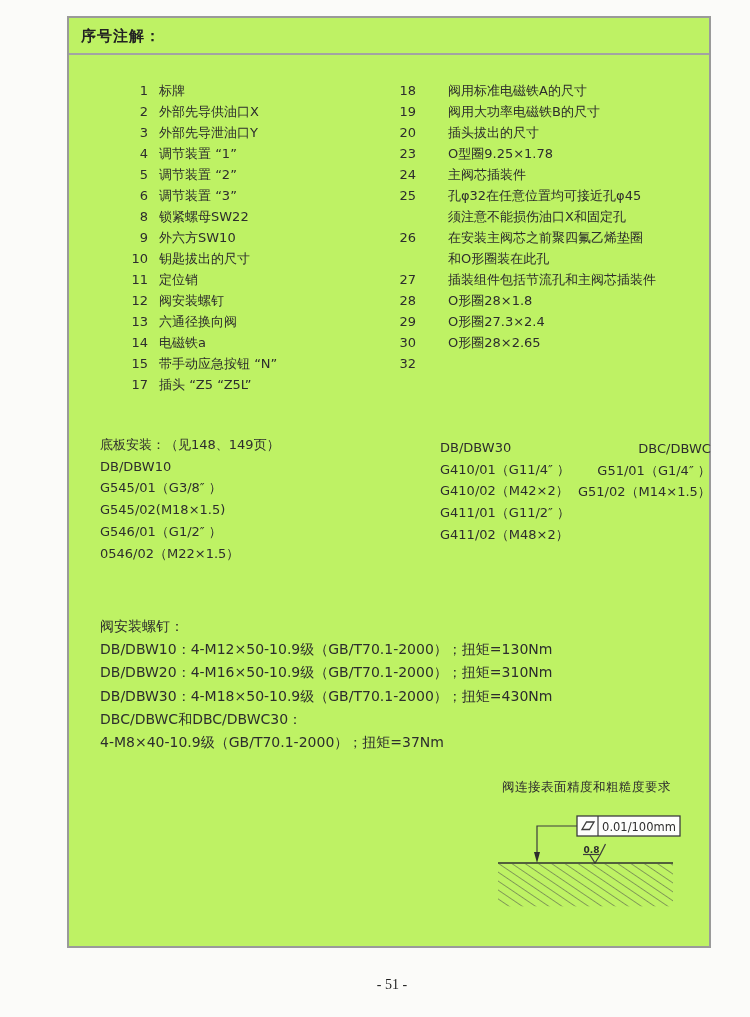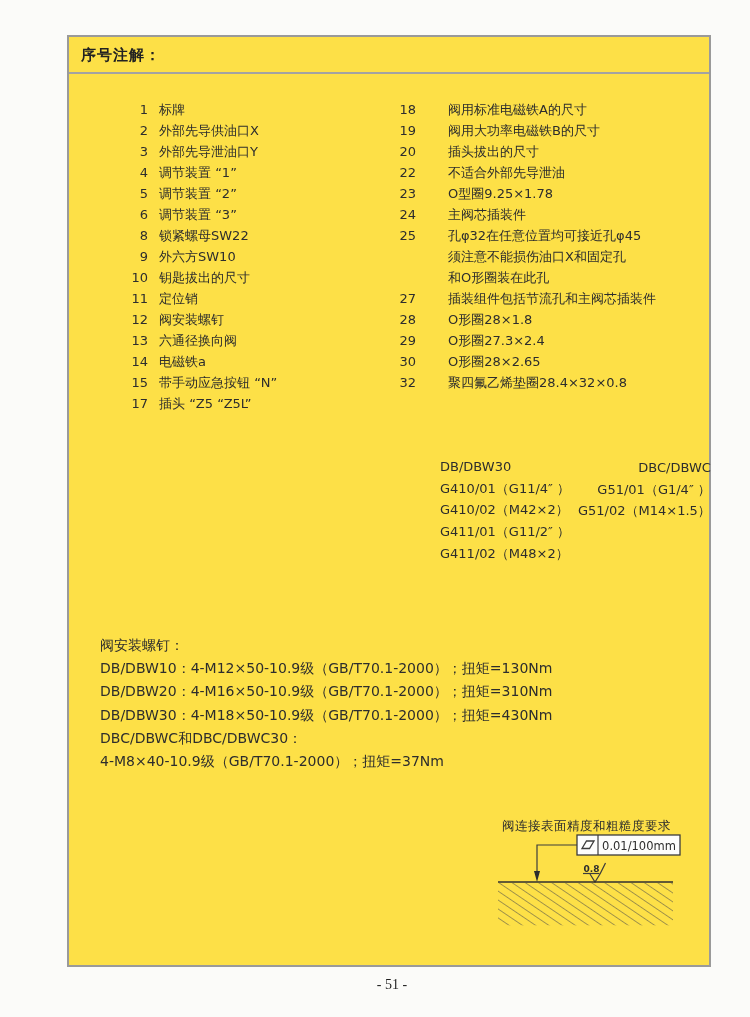--- a/index.html
+++ b/index.html
@@ -4,22 +4,22 @@
 <style>
   html,body{margin:0;padding:0;}
   body{
     width:750px;height:1017px;position:relative;
     background:#fbfbf9;
     font-family:"DejaVu Sans","Liberation Sans",sans-serif;
     color:#2d2d2d;
     overflow:hidden;
   }
   .frame{
-    position:absolute;left:67px;top:35px;width:644px;height:932px;
-    box-sizing:border-box;border:2px solid #9a9a9a;background:#fde047;
+    position:absolute;left:67px;top:16px;width:644px;height:932px;
+    box-sizing:border-box;border:2px solid #9a9a9a;background:#bef264;
   }
   .frame-title{
     position:absolute;left:12px;top:9px;
     font-size:15px;font-weight:bold;letter-spacing:1px;color:#222;
   }
   .title-rule{
     position:absolute;left:0;top:35px;width:100%;height:0;
     border-top:2px solid #a3a3a3;
   }
   
@@ -32,21 +32,21 @@
   .note-col.right .note-num{width:18px;margin-right:32px;}
   
   .bp-col{position:absolute;top:416px;font-size:13px;line-height:21.7px;white-space:nowrap;}
   .bp-col.c1{left:31px;}
   .bp-col.c2{left:226px;top:417px;}
   .bp-col.c3{left:371px;top:419px;}
   .bp-col.c4{left:509px;top:420px;text-align:right;}
   
   .screws{position:absolute;left:31px;top:597px;font-size:14px;line-height:23.2px;white-space:nowrap;}
   
-  .diagram-title{position:absolute;left:433px;top:761px;font-size:12.5px;letter-spacing:0.5px;white-space:nowrap;margin-top:20px;}
+  .diagram-title{position:absolute;left:433px;top:761px;font-size:12.5px;letter-spacing:0.5px;white-space:nowrap;}
   .diagram-svg{position:absolute;left:411px;top:780px;}
   
   .page-number{
     position:absolute;left:32px;top:977px;width:720px;text-align:center;
     font-family:"Liberation Serif","DejaVu Serif",serif;font-size:14px;color:#1f1f1f;
   }
 </style>
 </head>
 <body>
 
@@ -144,24 +144,20 @@
       <div class="note-row">
         <span class="note-num">19</span>
         <span class="note-text">阀用大功率电磁铁B的尺寸</span>
       </div>
 
       <div class="note-row">
         <span class="note-num">20</span>
         <span class="note-text">插头拔出的尺寸</span>
       </div>
 
-      <div class="note-row">
-        <span class="note-num">22</span>
-        <span class="note-text">不适合外部先导泄油</span>
-      </div>
 
       <div class="note-row">
         <span class="note-num">23</span>
         <span class="note-text">O型圈9.25×1.78</span>
       </div>
 
       <div class="note-row">
         <span class="note-num">24</span>
         <span class="note-text">主阀芯插装件</span>
       </div>
@@ -169,20 +165,24 @@
       <div class="note-row">
         <span class="note-num">25</span>
         <span class="note-text">孔φ32在任意位置均可接近孔φ45</span>
       </div>
 
       <div class="note-row">
         <span class="note-num"></span>
         <span class="note-text">须注意不能损伤油口X和固定孔</span>
       </div>
 
+      <div class="note-row">
+        <span class="note-num">26</span>
+        <span class="note-text">在安装主阀芯之前聚四氟乙烯垫圈</span>
+      </div>
 
       <div class="note-row">
         <span class="note-num"></span>
         <span class="note-text">和O形圈装在此孔</span>
       </div>
 
       <div class="note-row">
         <span class="note-num">27</span>
         <span class="note-text">插装组件包括节流孔和主阀芯插装件</span>
       </div>
@@ -197,24 +197,32 @@
         <span class="note-text">O形圈27.3×2.4</span>
       </div>
 
       <div class="note-row">
         <span class="note-num">30</span>
         <span class="note-text">O形圈28×2.65</span>
       </div>
 
       <div class="note-row">
         <span class="note-num">32</span>
-        <span class="note-text">聚四氟乙烯垫圈28.4×32×0.8</span>
-      </div>
-    </div>
-
+      </div>
+    </div>
+
+  <div class="bp-col c1">
+
+  <div class="bp-line">底板安装：（见148、149页）</div>
+      <div class="bp-line">DB/DBW10</div>
+      <div class="bp-line">G545/01（G3/8″ ）</div>
+      <div class="bp-line">G545/02(M18×1.5)</div>
+      <div class="bp-line">G546/01（G1/2″ ）</div>
+      <div class="bp-line">0546/02（M22×1.5）</div>
+    </div>
   <div class="bp-col c3">
 
   <div class="bp-line">DB/DBW30</div>
       <div class="bp-line">G410/01（G11/4″ ）</div>
       <div class="bp-line">G410/02（M42×2）</div>
       <div class="bp-line">G411/01（G11/2″ ）</div>
       <div class="bp-line">G411/02（M48×2）</div>
     </div>
   <div class="bp-col c4">
 

